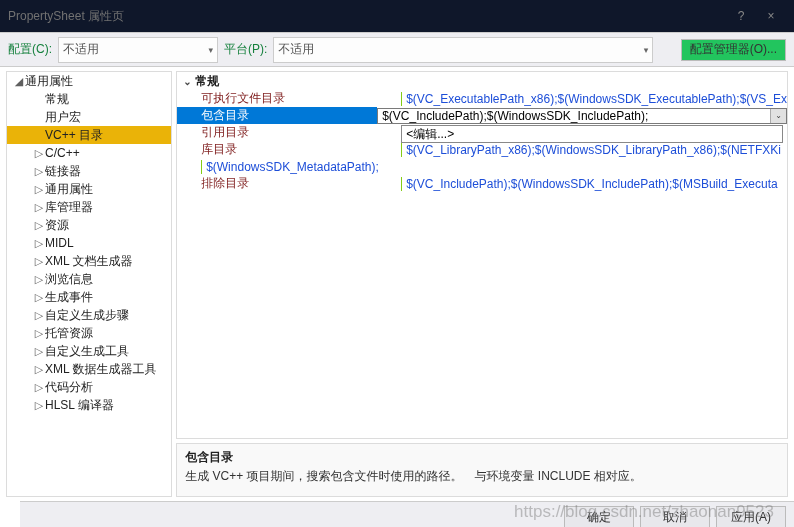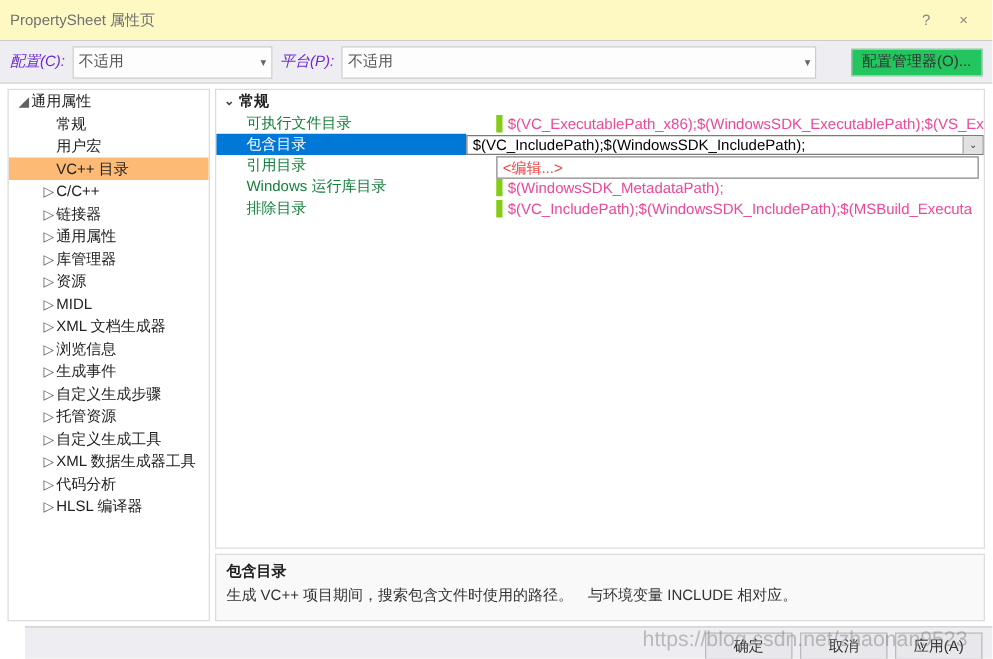--- a/index.html
+++ b/index.html
@@ -1,51 +1,51 @@
 <!DOCTYPE html>
 <html><head>
   <meta charset="utf-8">
   <style>
     * { box-sizing: border-box; font-family: "Microsoft YaHei", "Segoe UI", Tahoma, sans-serif; font-size: 12px; }
     body { margin: 0; padding: 0; background: #fff; width: 794px; height: 527px; overflow: hidden; }
     
-    .titlebar { height: 28px; background: #fef9c3; display: flex; align-items: center; padding: 16px 8px; color: #717171; border-bottom: 1px solid #ccc; }
+    .titlebar { height: 28px; background: #0f172a; display: flex; align-items: center; padding: 16px 8px; color: #717171; border-bottom: 1px solid #ccc; }
     .titlebar .title { flex: 1; }
     .titlebar .help, .titlebar .close { width: 30px; text-align: center; color: #888; cursor: default; }
     
     .toolbar { height: 34px; background: #eeeef2; display: flex; align-items: center; padding: 0 8px; gap: 6px; border-bottom: 1px solid #ccc; }
-    .toolbar .label { color: #6d28d9; font-style: italic; }
+    .toolbar .label { color: #15803d; }
     .toolbar .combo { display: inline-flex; align-items: center; background: #fdfdfd; border: 1px solid #ccc; height: 26px; padding: 0 4px; color: #555; }
     .toolbar .combo.cfg { width: 160px; }
     .toolbar .combo.plat { width: 380px; }
     .toolbar .combo .arrow { margin-left: auto; font-size: 9px; color: #666; }
     .toolbar .btn-mgr { margin-left: auto; height: 22px; border: 1px solid #bbb; background: #22c55e; padding: 0 8px; display: flex; align-items: center; color: #333; }
     
     .main { display: flex; height: 434px; background: #fff; }
     
     .tree { width: 184px; border: 1px solid #dcdcdc; margin: 4px 2px 4px 6px; overflow: auto; background: #fff; }
     .tree .row { display: flex; align-items: center; height: 18px; padding-left: 4px; color: #222; white-space: nowrap; }
     .tree .row .exp { width: 12px; display: inline-flex; justify-content: center; color: #606060; font-size: 11px; }
     .tree .row.depth1 { padding-left: 6px; }
     .tree .row.depth2 { padding-left: 26px; }
-    .tree .row.selected { background: #fdba74; }
+    .tree .row.selected { background: #eab308; }
     
     .content { flex: 1; display: flex; flex-direction: column; margin: 4px 6px 4px 2px; }
     .grid { flex: 1; border: 1px solid #dcdcdc; background: #fff; overflow: hidden; position: relative; }
     .group-header { display: flex; align-items: center; height: 18px; padding-left: 6px; font-weight: bold; color: #222; }
     .group-header .exp { width: 12px; color: #444; font-size: 10px; }
     .prop-row { display: flex; align-items: center; height: 17px; padding-left: 24px; }
-    .prop-row .name { width: 200px; color: #15803d; overflow: hidden; white-space: nowrap; }
-    .prop-row .val { flex: 1; color: #ec4899; overflow: hidden; white-space: nowrap; border-left: 5px solid #84cc16; padding-left: 4px; }
+    .prop-row .name { width: 200px; color: #7f1d1d; overflow: hidden; white-space: nowrap; }
+    .prop-row .val { flex: 1; color: #1d4ed8; overflow: hidden; white-space: nowrap; border-left: 1px solid #84cc16; padding-left: 4px; }
     .prop-row.selected { }
     .prop-row.selected .name { background: #0078d7; color: #fff; margin-left: -24px; padding-left: 24px; }
     .prop-row.selected .val { background: #fff; color: #000; border: 1px solid #7a7a7a; position: relative; }
     .prop-row.selected .val .dd { position: absolute; right: 0; top: 0; bottom: 0; width: 16px; background: #e1e1e1; border-left: 1px solid #aaa; display: flex; align-items: center; justify-content: center; font-size: 8px; color: #444; }
     
-    .dropdown-popup { position: absolute; left: 224px; right: 4px; top: 53px; height: 18px; background: #fff; border: 1px solid #888; display: flex; align-items: center; padding-left: 4px; color: #ef4444; }
+    .dropdown-popup { position: absolute; left: 224px; right: 4px; top: 53px; height: 18px; background: #fff; border: 1px solid #888; display: flex; align-items: center; padding-left: 4px; color: #000000; }
     
     .desc { height: 54px; border: 1px solid #dcdcdc; margin-top: 4px; background: #f9f9f9; padding: 5px 8px; }
     .desc .dtitle { font-weight: bold; color: #222; margin-bottom: 2px; }
     .desc .dtext { color: #333; }
     
     .footer { height: 31px; background: #eeeef2; display: flex; align-items: center; justify-content: flex-end; padding: 0 8px; gap: 6px; border-top: 1px solid #ccc; margin-left: 20px; }
     .footer .btn { height: 22px; min-width: 70px; border: 1px solid #bbb; background: #e8e8ec; display: flex; align-items: center; justify-content: center; color: #333; padding: 0 10px; }
     
     .watermark { position: absolute; right: 20px; bottom: 5px; color: rgba(120,120,120,0.45); font-size: 17px; pointer-events: none; }
   </style>
@@ -167,21 +167,24 @@
           </div>
           <div class="prop-row selected">
             <div class="name">包含目录</div>
             <div class="val">$(VC_IncludePath);$(WindowsSDK_IncludePath);<span class="dd">⌄</span></div>
           </div>
           <div class="prop-row">
             <div class="name">引用目录</div>
             <div class="val"></div>
           </div>
           <div class="prop-row">
-            <div class="name">Windows 运行库目录</div>
+            <div class="name">库目录</div>
+            <div class="val">$(VC_LibraryPath_x86);$(WindowsSDK_LibraryPath_x86);$(NETFXKi</div>
+          </div>
+          <div class="prop-row">
             <div class="val">$(WindowsSDK_MetadataPath);</div>
           </div>
           <div class="prop-row">
             <div class="name">排除目录</div>
             <div class="val">$(VC_IncludePath);$(WindowsSDK_IncludePath);$(MSBuild_Executa</div>
           </div>
         </div>
       <div class="dropdown-popup">
         <span>&lt;编辑...&gt;</span>
       </div>

